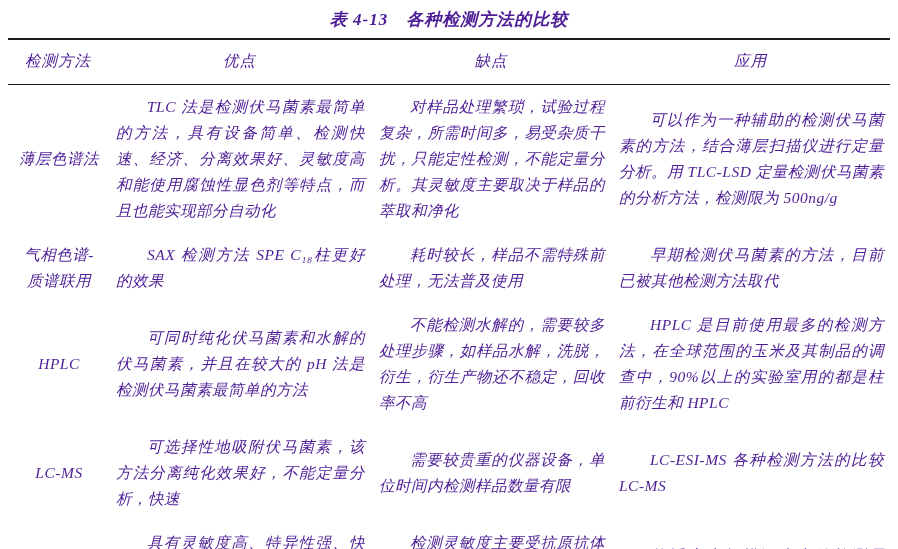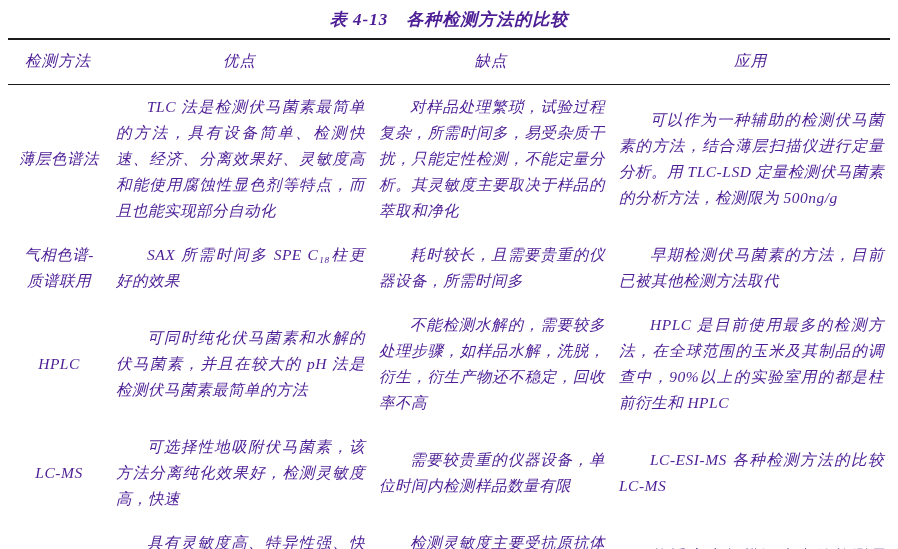--- a/index.html
+++ b/index.html
@@ -93,33 +93,33 @@
     <tbody>
       <tr>
         <td class="method-cell">薄层色谱法</td>
         <td class="para-cell col-pros">TLC 法是检测伏马菌素最简单的方法，具有设备简单、检测快速、经济、分离效果好、灵敏度高和能使用腐蚀性显色剂等特点，而且也能实现部分自动化</td>
         <td class="para-cell col-cons">对样品处理繁琐，试验过程复杂，所需时间多，易受杂质干扰，只能定性检测，不能定量分析。其灵敏度主要取决于样品的萃取和净化</td>
         <td class="para-cell col-app">可以作为一种辅助的检测伏马菌素的方法，结合薄层扫描仪进行定量分析。用 TLC-LSD 定量检测伏马菌素的分析方法，检测限为 500ng/g</td>
       </tr>
       <tr>
         <td class="method-cell">气相色谱-
 质谱联用</td>
-        <td class="para-cell col-pros">SAX 所需时间多 SPE C₁₈柱更好的效果</td>
-        <td class="para-cell col-cons">耗时较长，且需要贵重的仪器设备，所需时间多</td>
+        <td class="para-cell col-pros">SAX 检测方法 SPE C₁₈柱更好的效果</td>
+        <td class="para-cell col-cons">耗时较长，样品不需特殊前处理，无法普及使用</td>
         <td class="para-cell col-app">早期检测伏马菌素的方法，目前已被其他检测方法取代</td>
       </tr>
       <tr>
         <td class="method-cell">HPLC</td>
         <td class="para-cell col-pros">可同时纯化伏马菌素和水解的伏马菌素，并且在较大的 pH 法是检测伏马菌素最简单的方法</td>
         <td class="para-cell col-cons">不能检测水解的，需要较多处理步骤，如样品水解，洗脱，衍生，衍生产物还不稳定，回收率不高</td>
         <td class="para-cell col-app">HPLC 是目前使用最多的检测方法，在全球范围的玉米及其制品的调查中，90%以上的实验室用的都是柱前衍生和 HPLC</td>
       </tr>
       <tr>
         <td class="method-cell">LC-MS</td>
-        <td class="para-cell col-pros">可选择性地吸附伏马菌素，该方法分离纯化效果好，检测灵敏度高，快速</td>
+        <td class="para-cell col-pros">可选择性地吸附伏马菌素，该方法分离纯化效果好，不能定量分析，快速</td>
         <td class="para-cell col-cons">需要较贵重的仪器设备，单位时间内检测样品数量有限</td>
         <td class="para-cell col-app">LC-ESI-MS 各种检测方法的比较 LC-MS</td>
       </tr>
       <tr>
         <td class="method-cell">ELISA</td>
         <td class="para-cell col-pros">具有灵敏度高、特异性强、快速便易于操作、样品不需特殊前处理、对仪器的要求低等优点</td>
         <td class="para-cell col-cons">检测灵敏度主要受抗原抗体反应的亲和力、检测条件等限制。不能检测水解的 FB₁</td>
         <td class="para-cell col-app">能适应大规模调查中的检测需要，在国际上被广泛采用</td>
       </tr>
     </tbody>

